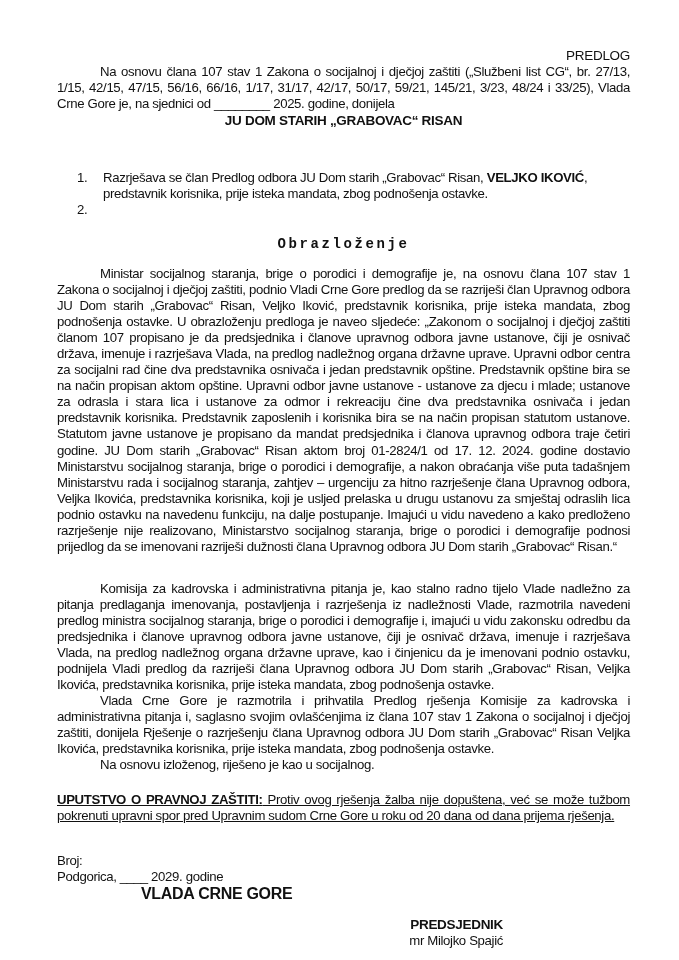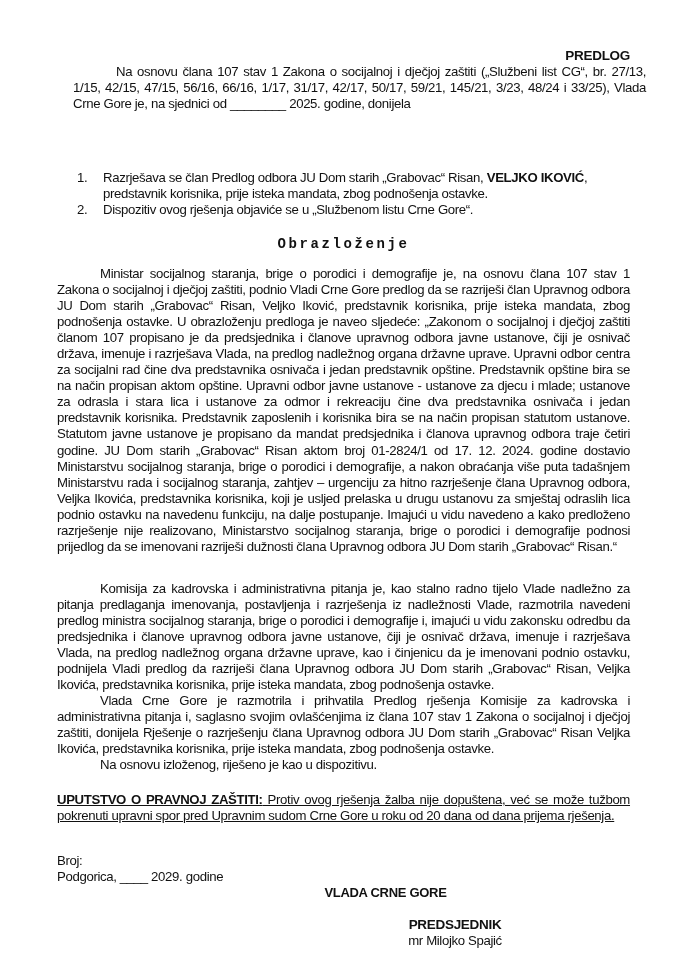--- a/index.html
+++ b/index.html
@@ -3,71 +3,71 @@
 <meta charset="utf-8">
 <style>
   html, body { margin: 0; padding: 0; background: #ffffff; }
   body { width: 679px; height: 960px; overflow: hidden; position: relative;
          font-family: "Liberation Sans", sans-serif; color: #111; }
   .page { position: absolute; left: 57px; top: 0; width: 573px; }
   .txt { font-size: 13.2px; line-height: 16.05px; letter-spacing: -0.35px; }
   .justify { text-align: justify; }
   .indent { text-indent: 43px; }
   .bold { font-weight: bold; text-align: center; }
-  .predlog { position: absolute; right: 0; top: 48px; font-weight: bold; font-size: 13.5px; letter-spacing: -0.3px; }
-  .intro { position: absolute; top: 64px; left: 16px; width: 573px; }
+  .predlog { position: absolute; right: 0; top: 48px; font-weight: normal; font-size: 13.5px; letter-spacing: -0.3px; }
+  .intro { position: absolute; top: 64px; left: 0; width: 573px; }
   .title { position: absolute; top: 113px; left: 0; width: 573px; text-align: center; font-weight: bold;
            font-size: 13.5px; line-height: 16px; letter-spacing: -0.3px; }
   .list { position: absolute; top: 170px; left: 20px; width: 553px; margin: 0; padding: 0; list-style: none; }
   .list li { position: relative; padding-left: 26px; }
   .list li .num { position: absolute; left: 0; top: 0; }
   .obraz { position: absolute; top: 236px; left: 0; width: 573px; text-align: center; font-weight: bold;
            font-size: 14px; letter-spacing: 2.6px; font-family: Liberation Mono, monospace; }
   .body1 { position: absolute; top: 266px; left: 0; width: 573px; }
   .body2 { position: absolute; top: 581px; left: 0; width: 573px; }
   .body3 { position: absolute; top: 693px; left: 0; width: 573px; }
   .body4 { position: absolute; top: 757px; left: 0; width: 573px; }
   .legal { position: absolute; top: 792px; left: 0; width: 573px; text-decoration: underline; }
   .broj { position: absolute; top: 853px; left: 0; }
   .city { position: absolute; top: 869px; left: 0; }
-  .gov { position: absolute; top: 885px; left: 0; width: 573px; text-align: center; font-weight: bold;
-         font-size: 13px; letter-spacing: -0.3px; padding-left: 84px; box-sizing: border-box; }
-  .sig { position: absolute; top: 917px; left: 328px; width: 140px; text-align: center; }
+  .gov { position: absolute; top: 885px; left: 0; width: 573px; font-weight: bold;
+         font-size: 16px; letter-spacing: -0.3px; padding-left: 84px; box-sizing: border-box; }
+  .sig { position: absolute; top: 917px; left: 306px; width: 140px; text-align: right; }
   .sig .role { font-weight: bold; font-size: 13.5px; letter-spacing: -0.3px; }
   p { margin: 0; }
 </style>
 </head>
 <body>
 
 <div class="page">
 
   <div class="predlog">PREDLOG</div>
 
   <p class="intro txt justify indent">Na osnovu člana 107 stav 1 Zakona o socijalnoj i dječjoj zaštiti („Službeni list CG“, br. 27/13, 1/15, 42/15, 47/15, 56/16, 66/16, 1/17, 31/17, 42/17, 50/17, 59/21, 145/21, 3/23, 48/24 i 33/25), Vlada Crne Gore je, na sjednici od ________ 2025. godine, donijela</p>
 
   <div class="title">
+    <div>JU DOM STARIH „GRABOVAC“ RISAN</div>
   </div>
 
   <ol class="list txt">
     <li>
       <span class="num">1.</span>
       <span>Razrješava se član Predlog odbora JU Dom starih „Grabovac“ Risan, </span><span class="bold">VELJKO IKOVIĆ</span><span>, predstavnik korisnika, prije isteka mandata, zbog podnošenja ostavke.</span>
     </li>
     <li>
       <span class="num">2.</span>
-      <span>Dispozitiv ovog rješenja objaviće se u „Službenom listu Crne Gore“.</span>
     </li>
   </ol>
 
   <div class="obraz">Obrazloženje</div>
 
   <p class="body1 txt justify indent">Ministar socijalnog staranja, brige o porodici i demografije je, na osnovu člana 107 stav 1 Zakona o socijalnoj i dječjoj zaštiti, podnio Vladi Crne Gore predlog da se razriješi član Upravnog odbora JU Dom starih „Grabovac“ Risan, Veljko Iković, predstavnik korisnika, prije isteka mandata, zbog podnošenja ostavke. U obrazloženju predloga je naveo sljedeće: „Zakonom o socijalnoj i dječjoj zaštiti članom 107 propisano je da predsjednika i članove upravnog odbora javne ustanove, čiji je osnivač država, imenuje i razrješava Vlada, na predlog nadležnog organa državne uprave. Upravni odbor centra za socijalni rad čine dva predstavnika osnivača i jedan predstavnik opštine. Predstavnik opštine bira se na način propisan aktom opštine. Upravni odbor javne ustanove - ustanove za djecu i mlade; ustanove za odrasla i stara lica i ustanove za odmor i rekreaciju čine dva predstavnika osnivača i jedan predstavnik korisnika. Predstavnik zaposlenih i korisnika bira se na način propisan statutom ustanove. Statutom javne ustanove je propisano da mandat predsjednika i članova upravnog odbora traje četiri godine. JU Dom starih „Grabovac“ Risan aktom broj 01-2824/1 od 17. 12. 2024. godine dostavio Ministarstvu socijalnog staranja, brige o porodici i demografije, a nakon obraćanja više puta tadašnjem Ministarstvu rada i socijalnog staranja, zahtjev – urgenciju za hitno razrješenje člana Upravnog odbora, Veljka Ikovića, predstavnika korisnika, koji je usljed prelaska u drugu ustanovu za smještaj odraslih lica podnio ostavku na navedenu funkciju, na dalje postupanje. Imajući u vidu navedeno a kako predloženo razrješenje nije realizovano, Ministarstvo socijalnog staranja, brige o porodici i demografije podnosi prijedlog da se imenovani razriješi dužnosti člana Upravnog odbora JU Dom starih „Grabovac“ Risan.“</p>
   <p class="body2 txt justify indent">Komisija za kadrovska i administrativna pitanja je, kao stalno radno tijelo Vlade nadležno za pitanja predlaganja imenovanja, postavljenja i razrješenja iz nadležnosti Vlade, razmotrila navedeni predlog ministra socijalnog staranja, brige o porodici i demografije i, imajući u vidu zakonsku odredbu da predsjednika i članove upravnog odbora javne ustanove, čiji je osnivač država, imenuje i razrješava Vlada, na predlog nadležnog organa državne uprave, kao i činjenicu da je imenovani podnio ostavku, podnijela Vladi predlog da razriješi člana Upravnog odbora JU Dom starih „Grabovac“ Risan, Veljka Ikovića, predstavnika korisnika, prije isteka mandata, zbog podnošenja ostavke.</p>
   <p class="body3 txt justify indent">Vlada Crne Gore je razmotrila i prihvatila Predlog rješenja Komisije za kadrovska i administrativna pitanja i, saglasno svojim ovlašćenjima iz člana 107 stav 1 Zakona o socijalnoj i dječjoj zaštiti, donijela Rješenje o razrješenju člana Upravnog odbora JU Dom starih „Grabovac“ Risan Veljka Ikovića, predstavnika korisnika, prije isteka mandata, zbog podnošenja ostavke.</p>
-  <p class="body4 txt indent">Na osnovu izloženog, riješeno je kao u dispozitivu.</p>
+  <p class="body4 txt indent">Na osnovu izloženog, riješeno je kao u socijalnog.</p>
 
   <p class="legal txt justify"><span class="bold">UPUTSTVO O PRAVNOJ ZAŠTITI:</span><span> Protiv ovog rješenja žalba nije dopuštena, već se može tužbom pokrenuti upravni spor pred Upravnim sudom Crne Gore u roku od 20 dana od dana prijema rješenja.</span></p>
 
   <div class="broj txt">Broj:</div>
   <div class="city txt">Podgorica, ____  2029. godine</div>
 
   <div class="gov">VLADA CRNE GORE</div>
 
   <div class="sig txt">
     <div class="role">PREDSJEDNIK</div>

